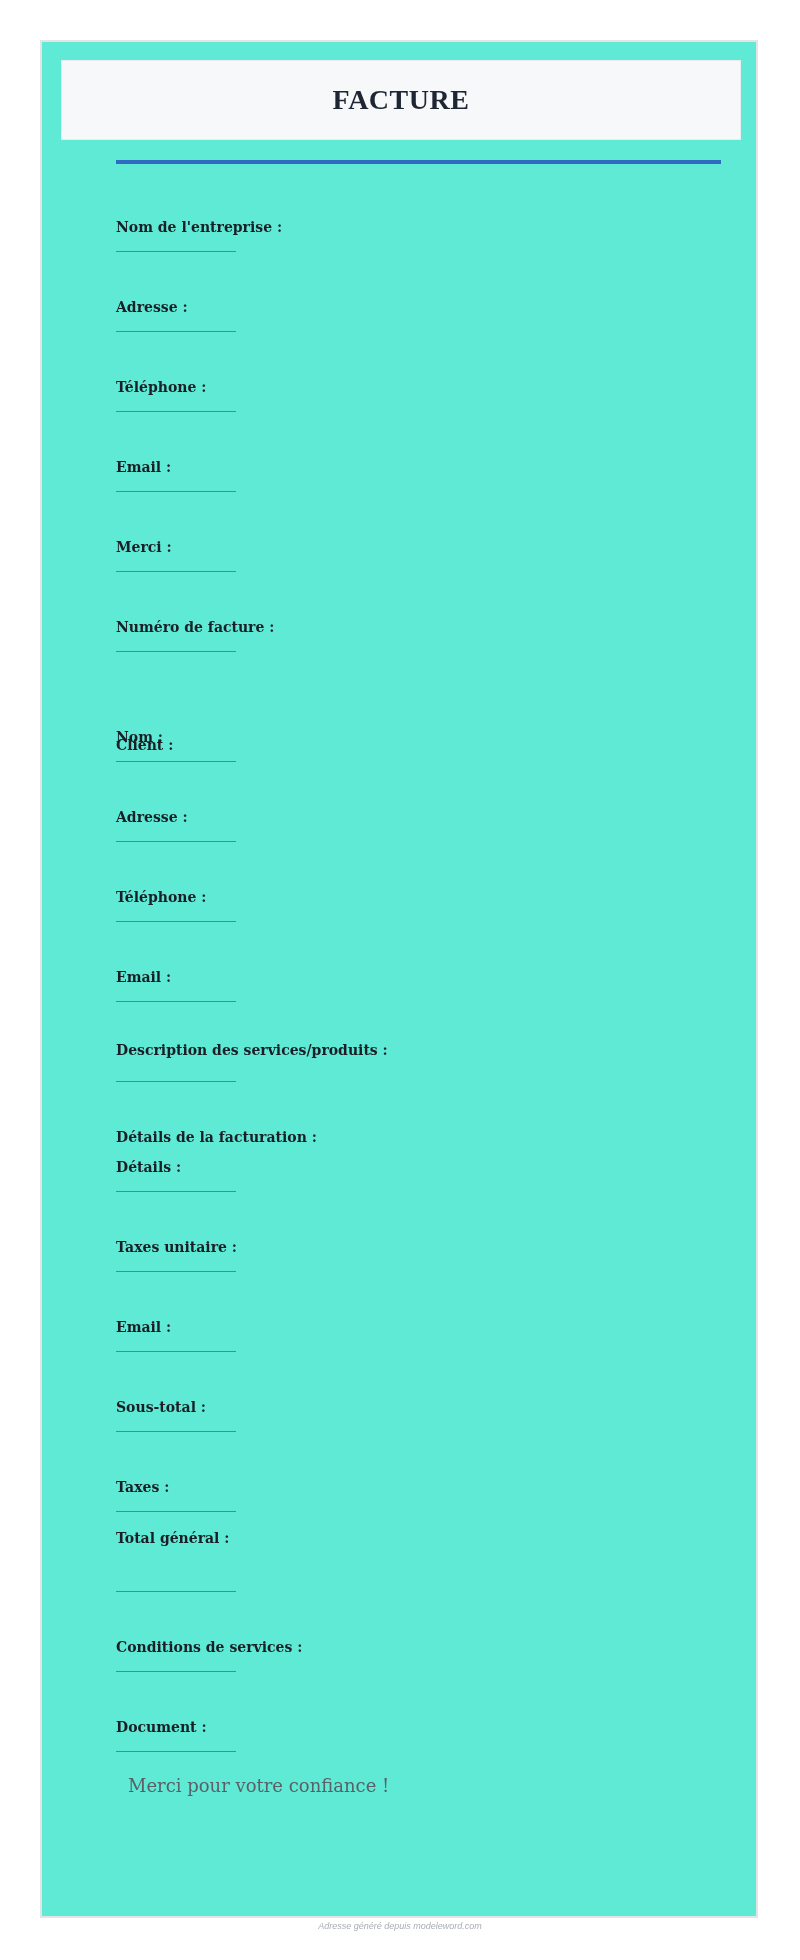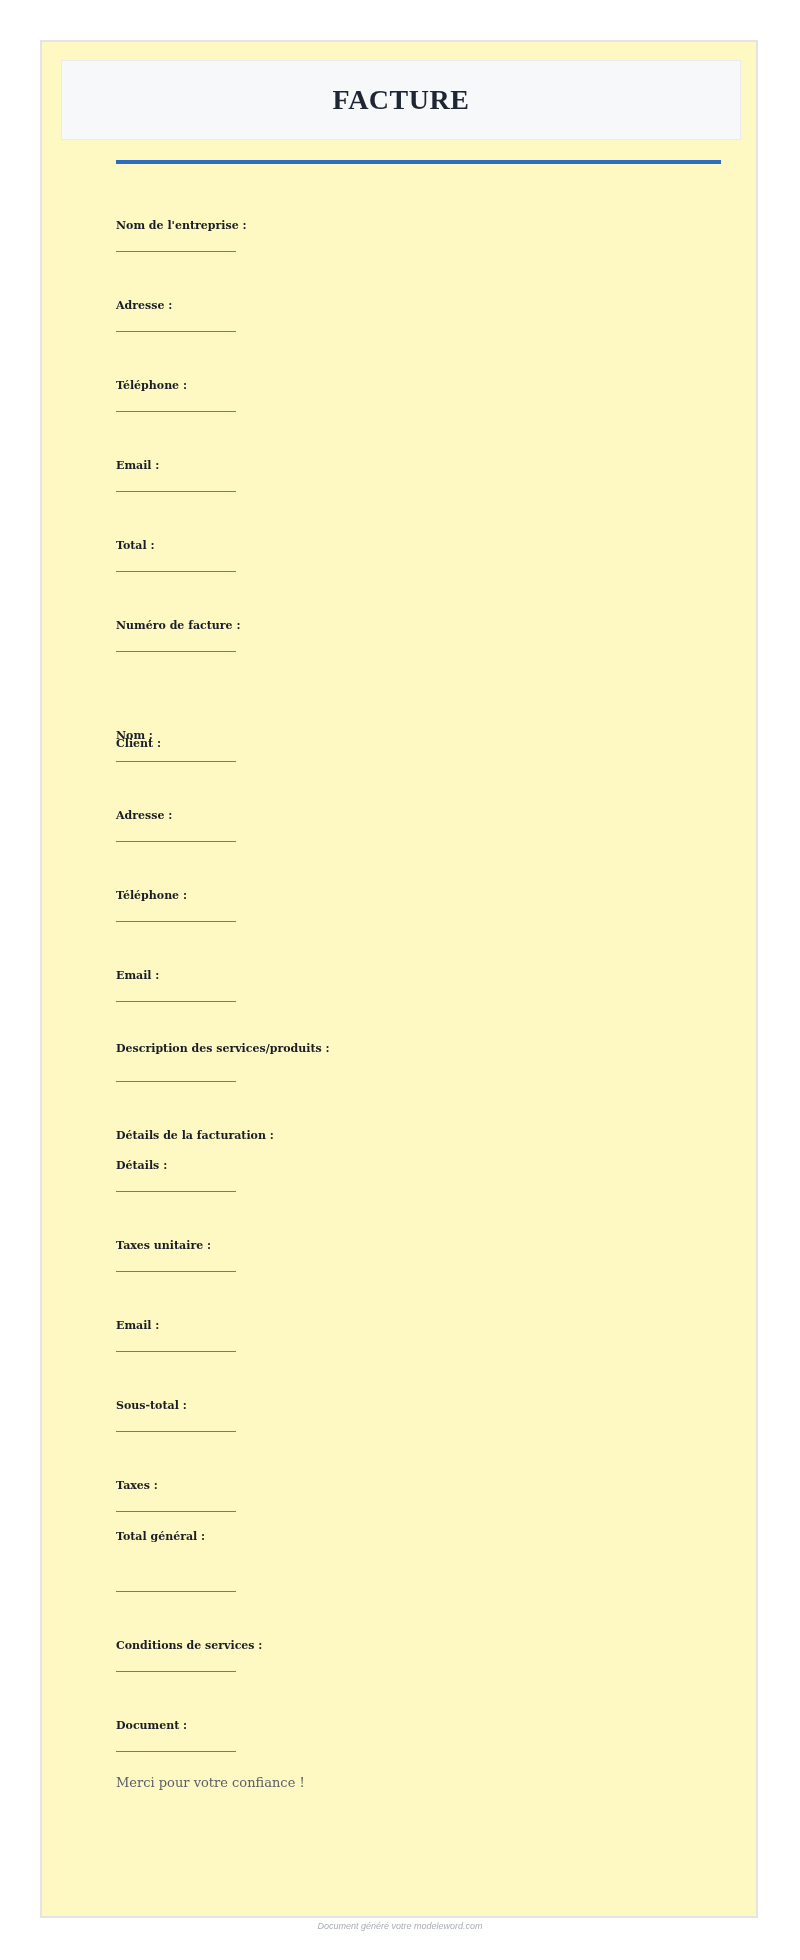--- a/index.html
+++ b/index.html
@@ -1,43 +1,43 @@
 <!DOCTYPE html>
 <html><head>
 <meta charset="utf-8">
 <style>
   html, body { margin:0; padding:0; background:#ffffff; }
   body { width:800px; height:1960px; position:relative; font-family:"DejaVu Serif", serif; }
   .page {
     position:absolute; left:40px; top:40px; width:718px; height:1878px;
-    border:2px solid #e4e4e6; background:#fef9c3; box-sizing:border-box;
+    border:2px solid #e4e4e6; background:#5eead4; box-sizing:border-box;
   }
   .header-box {
     position:absolute; left:19px; top:18px; width:680px; height:80px;
     background:#f7f8fa; border:1px solid #e9ebee; box-sizing:border-box;
     display:flex; align-items:center; justify-content:center;
   }
   .title {
     font-family:"Liberation Serif", serif; font-weight:bold; font-size:28px;
     color:#1f2633; letter-spacing:0.5px;
   }
   .rule {
     position:absolute; left:74px; top:118px; width:605px; height:4px;
     background:#2f6bbf;
   }
   .content { position:absolute; left:74px; top:0; width:600px; }
   .label {
-    position:absolute; left:0; font-size:11px; font-weight:bold; color:#1a1e26;
+    position:absolute; left:0; font-size:14px; font-weight:bold; color:#1a1e26;
     white-space:nowrap;
   }
   .line {
     position:absolute; left:0; width:120px; height:1px; background:#7a7a7a;
   }
   .note {
-    position:absolute; left:0; font-size:13px; color:#5a5f68; white-space:nowrap;
+    position:absolute; left:12px; font-size:18px; color:#5a5f68; white-space:nowrap;
   }
   .credit {
     position:absolute; left:0; width:800px; top:1921px; text-align:center;
     font-family:"Liberation Sans", sans-serif; font-style:italic; font-size:9px; color:#a9adb5;
   }
 </style>
 </head>
 <body>
 
 <div class="page">
@@ -53,21 +53,21 @@
 
     <div class="label" style="top:257px">Adresse :</div>
     <div class="line" style="top:289px"></div>
 
     <div class="label" style="top:337px">Téléphone :</div>
     <div class="line" style="top:369px"></div>
 
     <div class="label" style="top:417px">Email :</div>
     <div class="line" style="top:449px"></div>
 
-    <div class="label" style="top:497px">Total :</div>
+    <div class="label" style="top:497px">Merci :</div>
     <div class="line" style="top:529px"></div>
 
     <div class="label" style="top:577px">Numéro de facture :</div>
     <div class="line" style="top:609px"></div>
 
     <div class="label" style="top:695px">Client :</div>
     <div class="label" style="top:687px">Nom :</div>
     <div class="line" style="top:719px"></div>
 
     <div class="label" style="top:767px">Adresse :</div>
@@ -104,13 +104,13 @@
     <div class="label" style="top:1597px">Conditions de services :</div>
     <div class="line" style="top:1629px"></div>
 
     <div class="label" style="top:1677px">Document :</div>
     <div class="line" style="top:1709px"></div>
 
     <div class="note" style="top:1733px">Merci pour votre confiance !</div>
   </div>
 </div>
 
-<div class="credit">Document généré votre modeleword.com</div>
+<div class="credit">Adresse généré depuis modeleword.com</div>
 
 </body></html>

